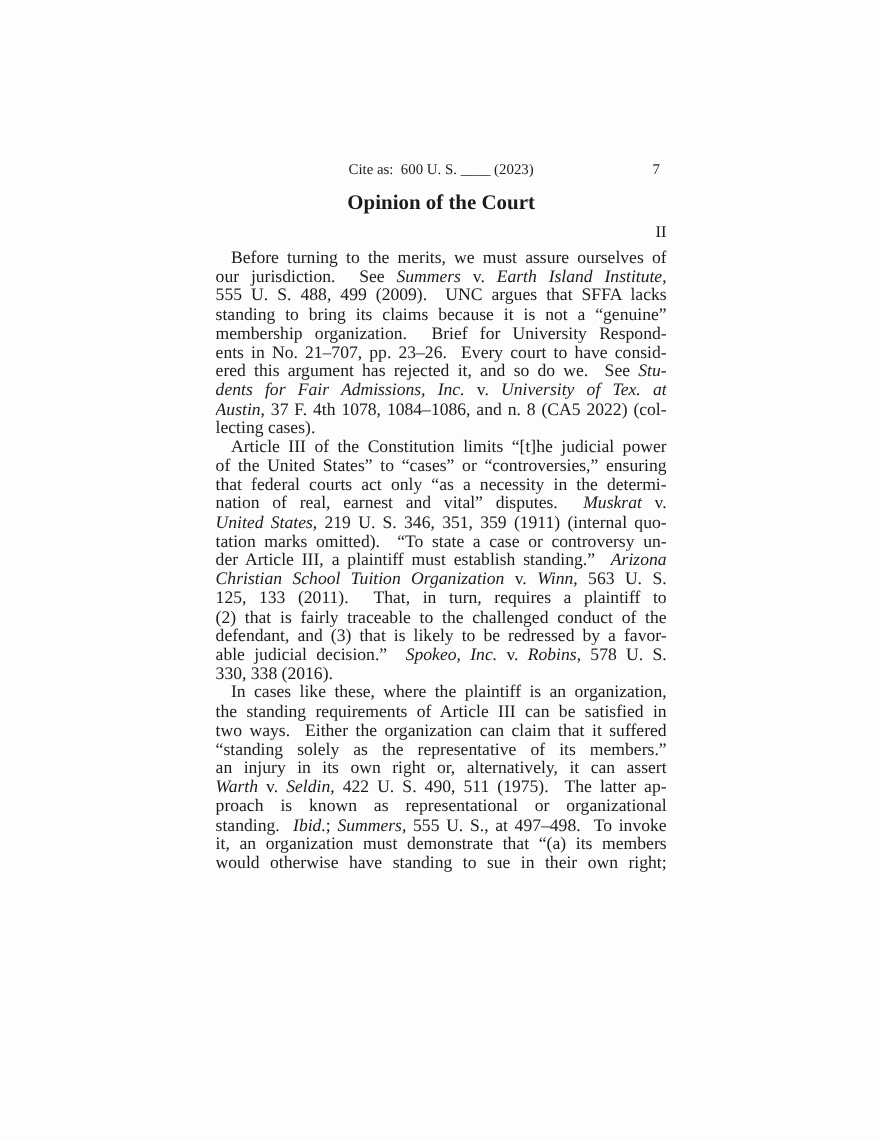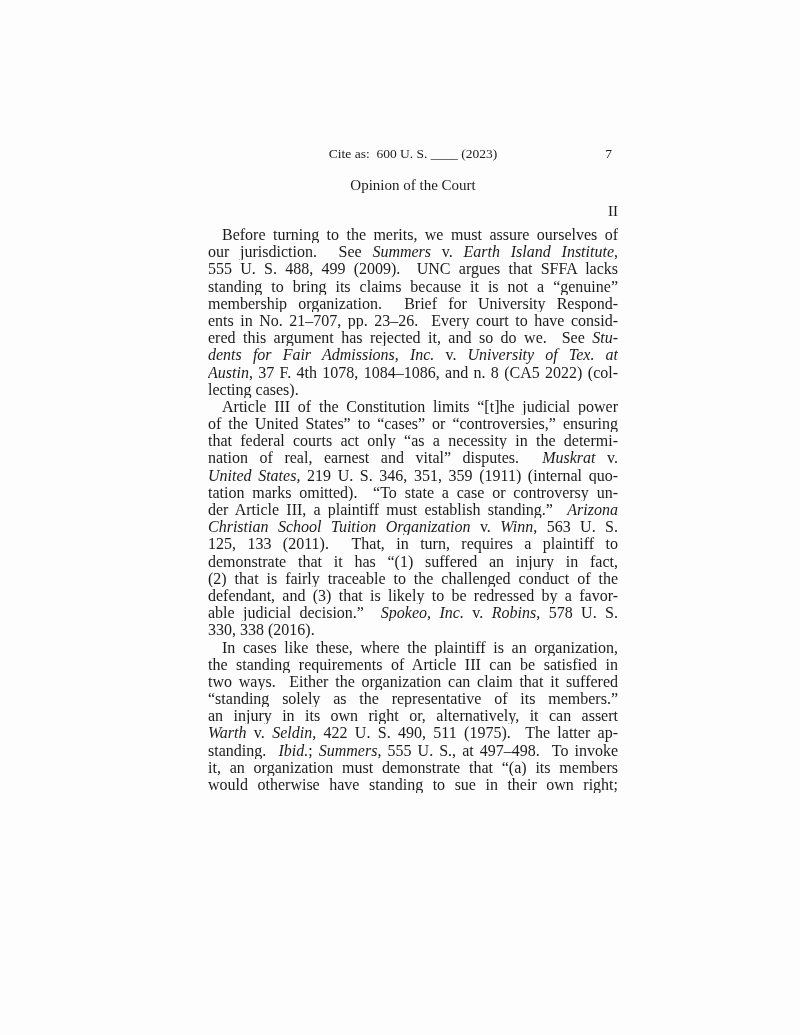--- a/index.html
+++ b/index.html
@@ -9,39 +9,39 @@
     height: 1035px;
     background: #fdfdfd;
     color: #1b1b1b;
     font-family: "Liberation Serif", "DejaVu Serif", serif;
     overflow: hidden;
   }
   .textcol {
     position: absolute;
     left: 196px;
     width: 410px;
-    margin-left: 12px;
   }
   .cite-line {
     top: 146px;
     text-align: center;
     font-size: 13.5px;
     line-height: 16px;
   }
   .page-num {
     position: absolute;
     right: 6px;
     top: 0;
     font-size: 13.5px;
   }
   .running-head {
     top: 177px;
     text-align: center;
-    font-size: 15px;
+    font-size: 19px;
     line-height: 16px;
+    font-weight: bold;
   }
   .section-heading {
     top: 202px;
     text-align: right;
     font-size: 15px;
     line-height: 18px;
   }
   .opinion-body {
     top: 226px;
     font-size: 16px;
@@ -94,32 +94,32 @@
       <div class="para">
         <div class="line first"><span>Article III of the Constitution limits “[t]he judicial power</span></div>
         <div class="line"><span>of the United States” to “cases” or “controversies,” ensuring</span></div>
         <div class="line"><span>that federal courts act only “as a necessity in the determi-</span></div>
         <div class="line"><span>nation of real, earnest and vital” disputes.&nbsp; </span><span class="it">Muskrat</span><span> v.</span></div>
         <div class="line"><span class="it">United States</span><span>, 219 U. S. 346, 351, 359 (1911) (internal quo-</span></div>
         <div class="line"><span>tation marks omitted).&nbsp; “To state a case or controversy un-</span></div>
         <div class="line"><span>der Article III, a plaintiff must establish standing.”&nbsp; </span><span class="it">Arizona</span></div>
         <div class="line"><span class="it">Christian School Tuition Organization</span><span> v. </span><span class="it">Winn</span><span>, 563 U. S.</span></div>
         <div class="line"><span>125, 133 (2011).&nbsp; That, in turn, requires a plaintiff to</span></div>
-        <div class="line"><span>demonstrate that it has “(1) suffered an injury in fact,</span></div>
         <div class="line"><span>(2) that is fairly traceable to the challenged conduct of the</span></div>
         <div class="line"><span>defendant, and (3) that is likely to be redressed by a favor-</span></div>
         <div class="line"><span>able judicial decision.”&nbsp; </span><span class="it">Spokeo, Inc.</span><span> v. </span><span class="it">Robins</span><span>, 578 U. S.</span></div>
         <div class="line no-just"><span>330, 338 (2016).</span></div>
       </div>
       <div class="para">
         <div class="line first"><span>In cases like these, where the plaintiff is an organization,</span></div>
         <div class="line"><span>the standing requirements of Article III can be satisfied in</span></div>
         <div class="line"><span>two ways.&nbsp; Either the organization can claim that it suffered</span></div>
         <div class="line"><span>“standing solely as the representative of its members.”</span></div>
         <div class="line"><span>an injury in its own right or, alternatively, it can assert</span></div>
         <div class="line"><span class="it">Warth</span><span> v. </span><span class="it">Seldin</span><span>, 422 U. S. 490, 511 (1975).&nbsp; The latter ap-</span></div>
+        <div class="line"><span>proach is known as representational or organizational</span></div>
         <div class="line"><span>standing.&nbsp; </span><span class="it">Ibid.</span><span>; </span><span class="it">Summers</span><span>, 555 U. S., at 497–498.&nbsp; To invoke</span></div>
         <div class="line"><span>it, an organization must demonstrate that “(a) its members</span></div>
         <div class="line"><span>would otherwise have standing to sue in their own right;</span></div>
       </div>
     </div>
 
 </div>
 
 </body></html>

